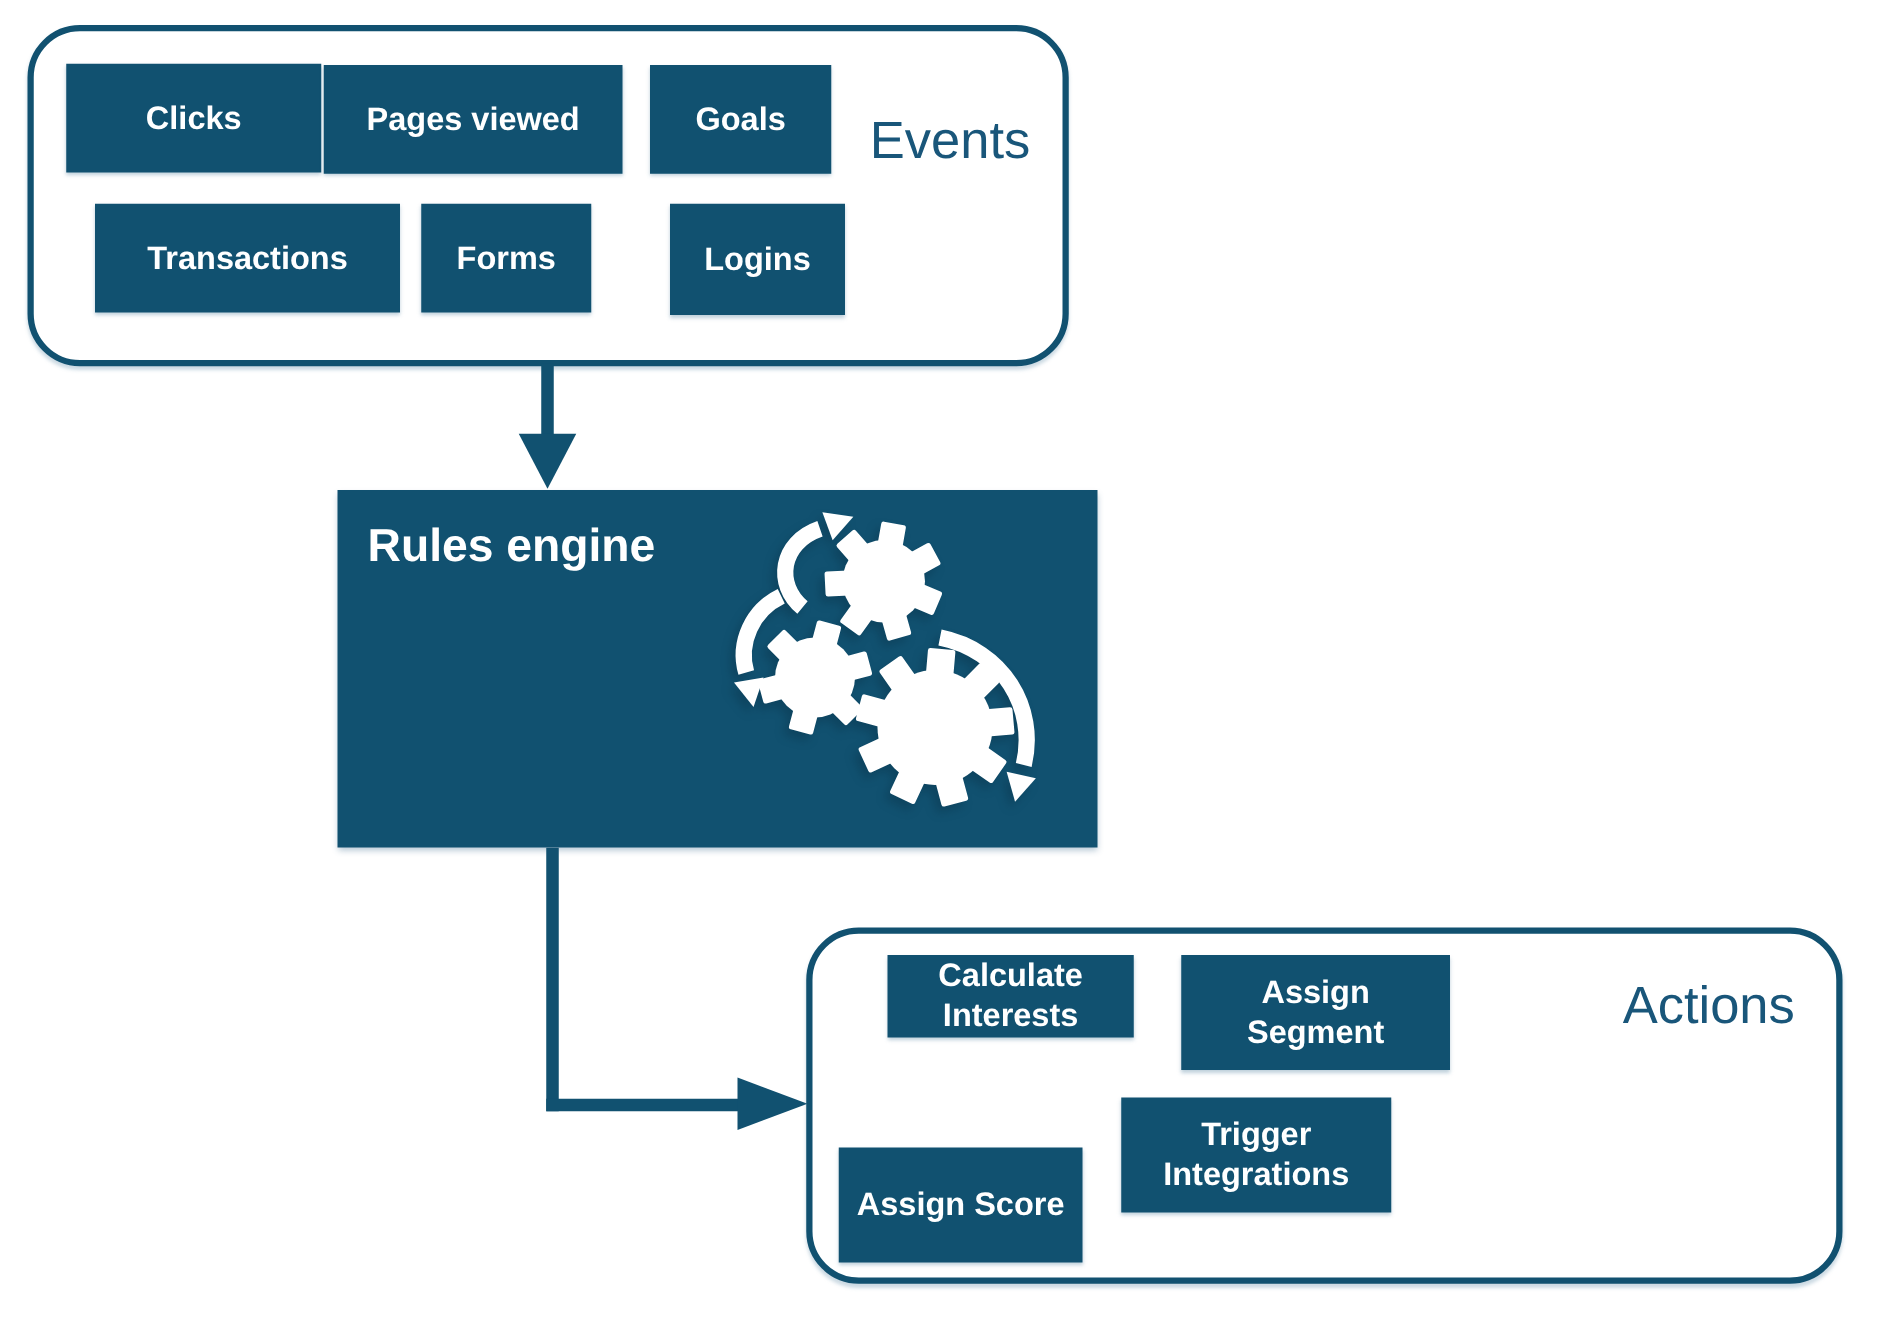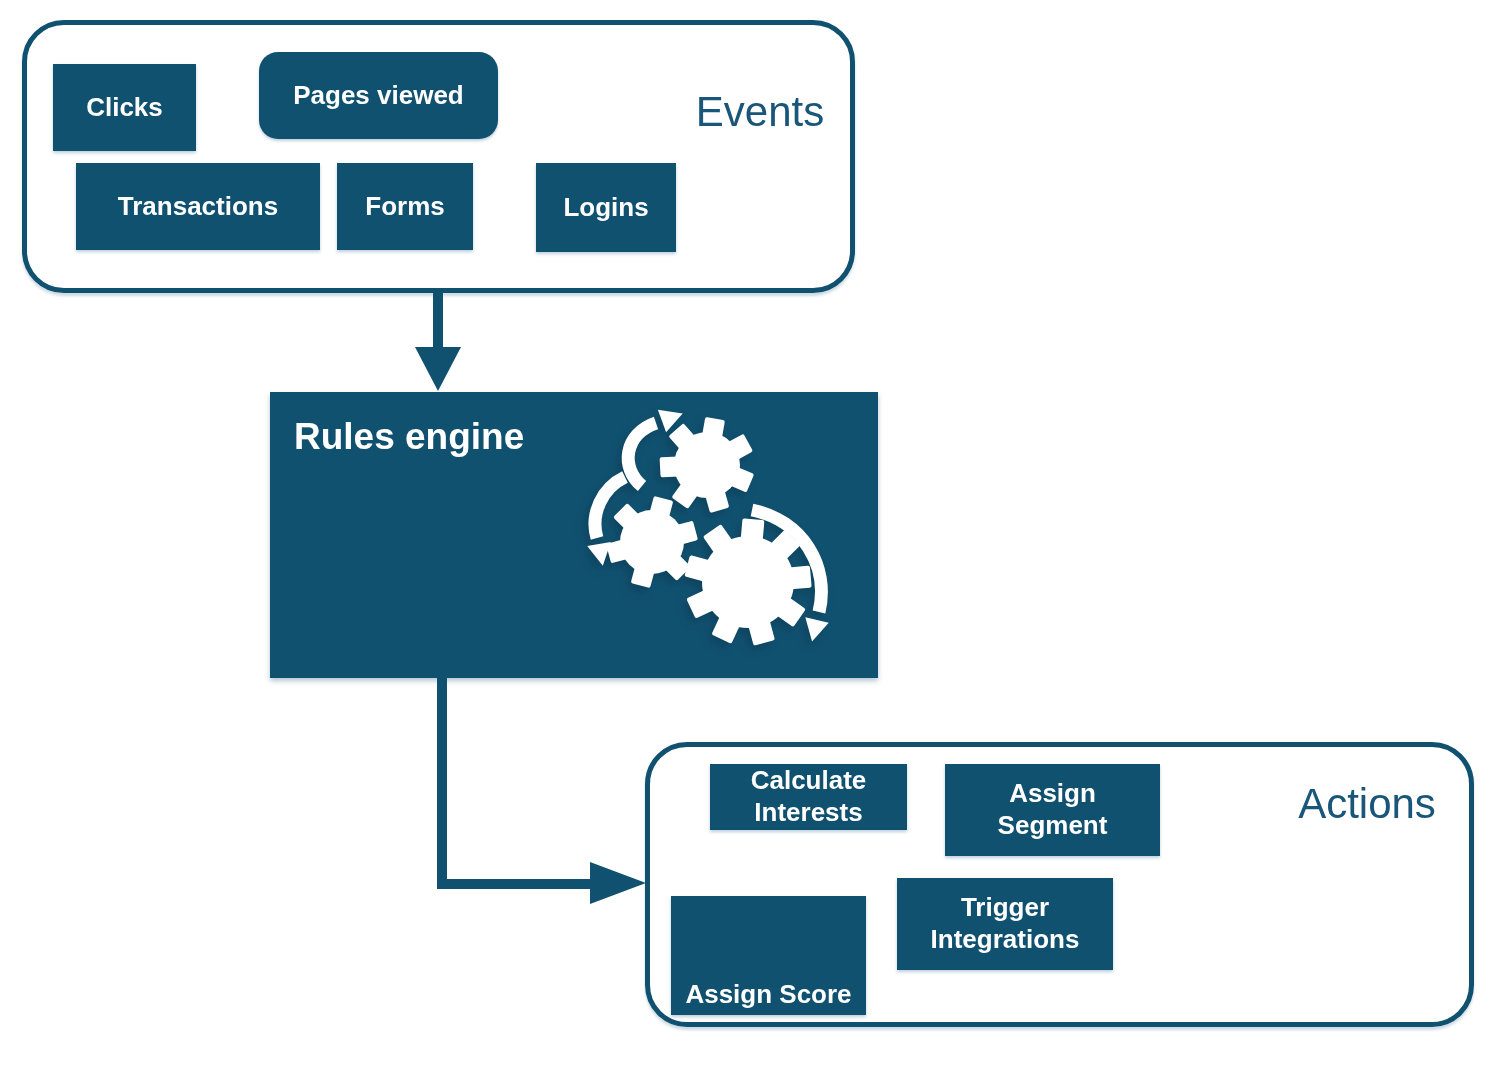--- a/index.html
+++ b/index.html
@@ -66,25 +66,28 @@
     filter:drop-shadow(-4px 5px 4px rgba(5,35,55,.28));
   }
 </style>
 </head>
 <body>
 
 <div class="canvas">
 
   <section class="group" style="left:22px;top:20px;width:833px;height:273px;">
   </section>
-  <div class="chip" style="left:53px;top:64px;width:143px;height:87px;">
+  <div class="chip" style="left:53px;top:51px;width:204px;height:87px;">
     <span>Clicks</span>
   </div>
-  <div class="chip" style="left:259px;top:52px;width:239px;height:87px;border-radius:19px;">
+  <div class="chip" style="left:259px;top:52px;width:239px;height:87px;">
     <span>Pages viewed</span>
+  </div>
+  <div class="chip" style="left:520px;top:52px;width:145px;height:87px;">
+    <span>Goals</span>
   </div>
   <div class="chip" style="left:76px;top:163px;width:244px;height:87px;">
     <span>Transactions</span>
   </div>
   <div class="chip" style="left:337px;top:163px;width:136px;height:87px;">
     <span>Forms</span>
   </div>
   <div class="chip" style="left:492px;top:163px;width:140px;height:89px;margin-left:44px;">
     <span>Logins</span>
   </div>
@@ -153,21 +156,21 @@
   </svg>
 
   <section class="group" style="left:645px;top:742px;width:829px;height:285px;">
   </section>
   <div class="chip" style="left:710px;top:764px;width:197px;height:66px;">
     <span>Calculate Interests</span>
   </div>
   <div class="chip" style="left:945px;top:764px;width:215px;height:92px;">
     <span>Assign Segment</span>
   </div>
-  <div class="chip" style="left:671px;top:896px;width:195px;height:119px;align-items:flex-end;">
+  <div class="chip" style="left:671px;top:918px;width:195px;height:92px;">
     <span>Assign Score</span>
   </div>
   <div class="chip" style="left:897px;top:878px;width:216px;height:92px;text-align:center;">
     <span>Trigger Integrations</span>
   </div>
   <div class="group-label" style="left:1287px;top:780px;width:160px;">Actions</div>
 
 </div>
 
 </body></html>

